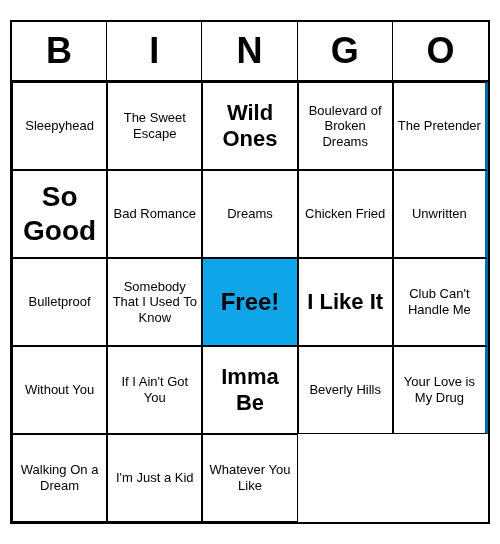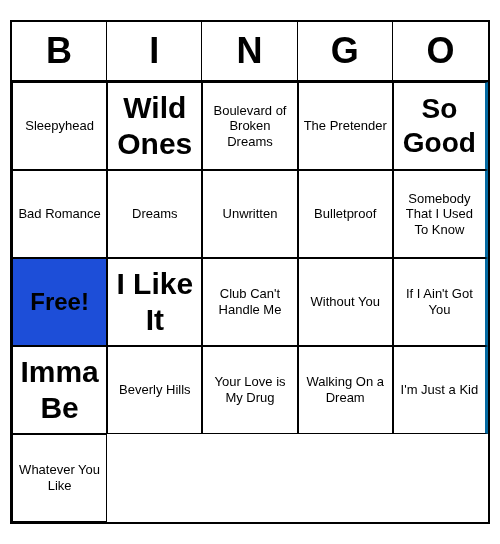--- a/index.html
+++ b/index.html
@@ -39,53 +39,55 @@
       display: flex;
       align-items: center;
       justify-content: center;
       text-align: center;
       padding: 4px;
       font-size: 13px;
       line-height: 1.2;
     }
     .bingo-cell:nth-child(5n) { border-right: 3px solid #0369a1; }
     .bingo-cell.large-text {
-      font-size: 30px;
+      font-size: 22px;
       font-weight: bold;
     }
     .bingo-cell.xl-text {
       font-size: 28px;
       font-weight: bold;
       text-align: center;
     }
     .bingo-cell.free {
-      background: #1d4ed8;
+      background: #0ea5e9;
       font-size: 24px;
       font-weight: bold;
     }
   </style>
 </head>
 <body>
 
 <div class="bingo-card">
   <div class="bingo-header">
   <div class="bingo-letter">B</div>
       <div class="bingo-letter">I</div>
       <div class="bingo-letter">N</div>
       <div class="bingo-letter">G</div>
       <div class="bingo-letter">O</div>
     </div>
   <div class="bingo-grid">
   <div class="bingo-cell">Sleepyhead</div>
+      <div class="bingo-cell">The Sweet Escape</div>
       <div class="bingo-cell large-text">Wild Ones</div>
       <div class="bingo-cell">Boulevard of Broken Dreams</div>
       <div class="bingo-cell">The Pretender</div>
       <div class="bingo-cell xl-text">So Good</div>
       <div class="bingo-cell">Bad Romance</div>
       <div class="bingo-cell">Dreams</div>
+      <div class="bingo-cell">Chicken Fried</div>
       <div class="bingo-cell">Unwritten</div>
       <div class="bingo-cell">Bulletproof</div>
       <div class="bingo-cell">Somebody That I Used To Know</div>
       <div class="bingo-cell free">Free!</div>
       <div class="bingo-cell large-text">I Like It</div>
       <div class="bingo-cell">Club Can't Handle Me</div>
       <div class="bingo-cell">Without You</div>
       <div class="bingo-cell">If I Ain't Got You</div>
       <div class="bingo-cell large-text">Imma Be</div>
       <div class="bingo-cell">Beverly Hills</div>

